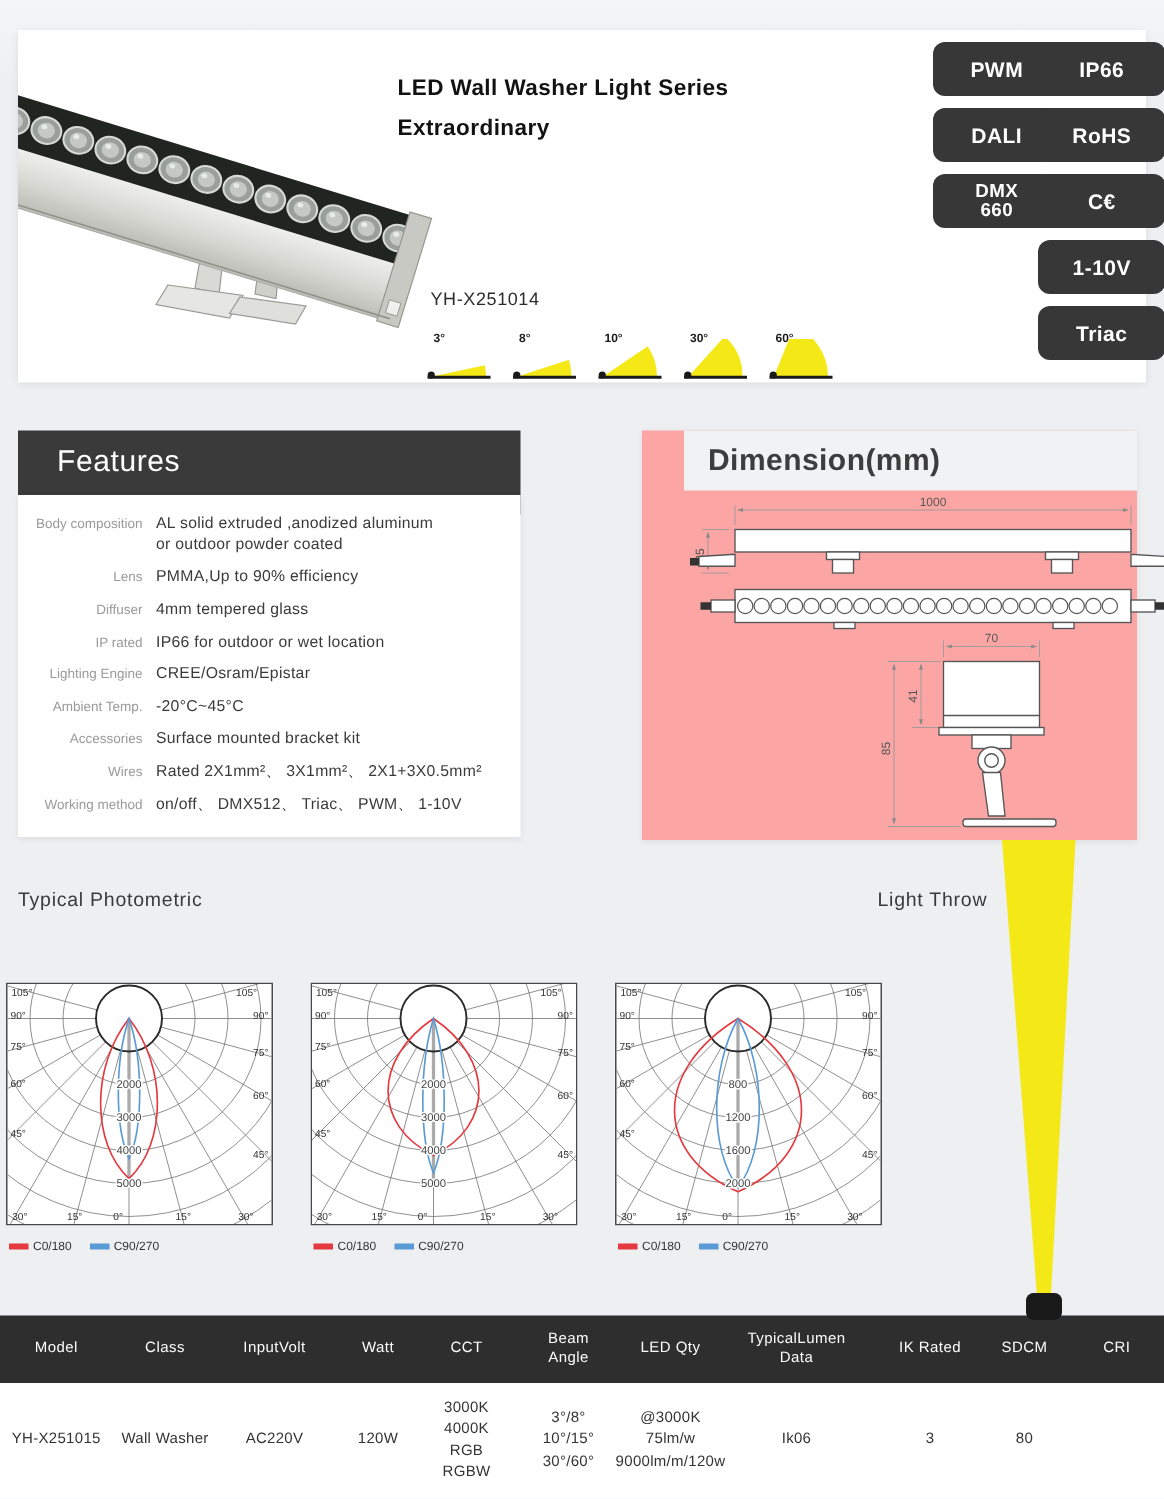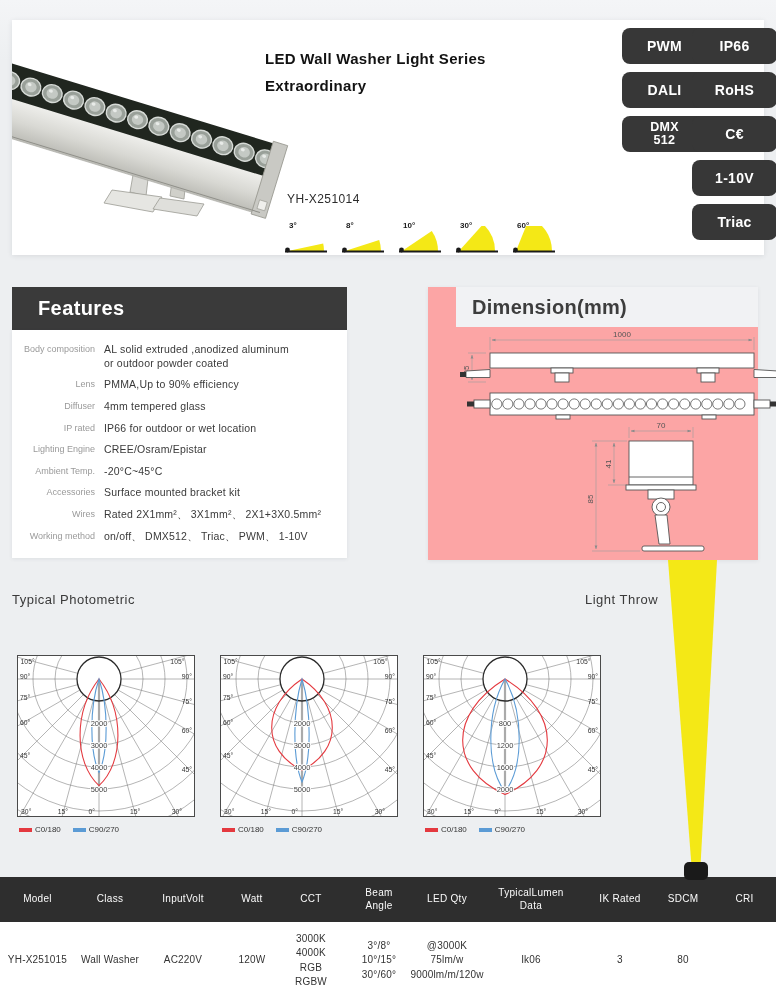--- a/index.html
+++ b/index.html
@@ -25,42 +25,42 @@
   .bicon svg { position:absolute; left:0; bottom:0; }
   .badge-col { position:absolute; top:8px; display:flex; flex-direction:column; gap:8px; }
   .badge-col-left { left:610px; } .badge-col-right { left:680px; }
   .badge { width:85px; height:36px; background:#373737; border-radius:8px; color:#ffffff;
            display:flex; align-items:center; justify-content:center; text-align:center;
            font-size:14px; font-weight:bold; white-space:pre-line; letter-spacing:.3px; }
   .badge-2l { font-size:12.5px; line-height:1.05; }
 
   
   .features-header { left:12px; top:287px; width:335px; height:56px; background:#3a3a3a;
-                     color:#fff; font-size:20px; font-weight:bold; line-height:43px;
+                     color:#fff; font-size:20px; font-weight:normal; line-height:43px;
                      padding-left:26px; letter-spacing:.4px; z-index:3; }
   .features-panel { left:12px; top:330px; width:335px; height:228px; background:#fff;
                     box-shadow:0 1px 4px rgba(40,50,60,.08); padding-top:13px; z-index:3; }
   .frow { display:flex; margin-bottom:8px; }
   .flabel { width:92px; flex:none; text-align:right; padding-right:9px; font-size:9px;
             color:#9a9a9a; padding-top:1px; }
   .fvalue { font-size:10.5px; color:#3a3a3a; white-space:pre-line; line-height:1.3; letter-spacing:.2px; }
 
   
   .dim-panel { left:428px; top:287px; width:330px; height:273px; background:#fca5a5;
                box-shadow:0 1px 4px rgba(40,50,60,.08); z-index:3;padding-left:28px; }
   .dim-header { height:40px; background:#f1f2f4; display:flex; align-items:center; padding-left:16px; }
   .dim-title { font-size:20px; font-weight:bold; color:#3d3d3d; letter-spacing:.3px; }
   .dim-svg { display:block; }
   .dim-svg text { font-size:8px; fill:#555; font-family:"Liberation Sans",sans-serif; }
 
   
   .sec-title { font-size:13px; color:#3a3a3a; letter-spacing:.5px; z-index:2; }
   .photometric-title { left:12px; top:592px; }
   .light-throw-title { left:585px; top:592px; }
-  .charts-row { left:17px; top:655px; display:flex; gap:25px; z-index:2; }
+  .charts-row { left:4px; top:655px; display:flex; gap:25px; z-index:2; }
   .pchart { width:178px; }
   .legend { display:flex; gap:12px; margin-top:4px; padding-left:2px; }
   .litem { display:flex; align-items:center; gap:3px; font-size:8px; color:#333; }
   .lswatch { width:13px; height:4px; }
 
   
   .beam-svg { left:656px; top:556px; width:70px; height:326px; z-index:5; }
 
   
   .spec-table { left:0; top:877px; width:776px; z-index:4; }
@@ -187,21 +187,21 @@
           <line x1="2" y1="25.5" x2="44" y2="25.5" stroke="#1a1a1a" stroke-width="2"></line>
           <circle cx="4.5" cy="24" r="2.4" fill="#1a1a1a"></circle>
         </svg>
       </div>
     </div>
 
   <div class="badge-col badge-col-left" id="badges-left">
       <div class="badge">PWM</div>
       <div class="badge">DALI</div>
       <div class="badge badge-2l">DMX
-512</div>
+660</div>
     </div>
   <div class="badge-col badge-col-right" id="badges-right">
       <div class="badge">IP66</div>
       <div class="badge">RoHS</div>
       <div class="badge">C€</div>
       <div class="badge">1-10V</div>
       <div class="badge">Triac</div>
     </div>
 </div>
 

